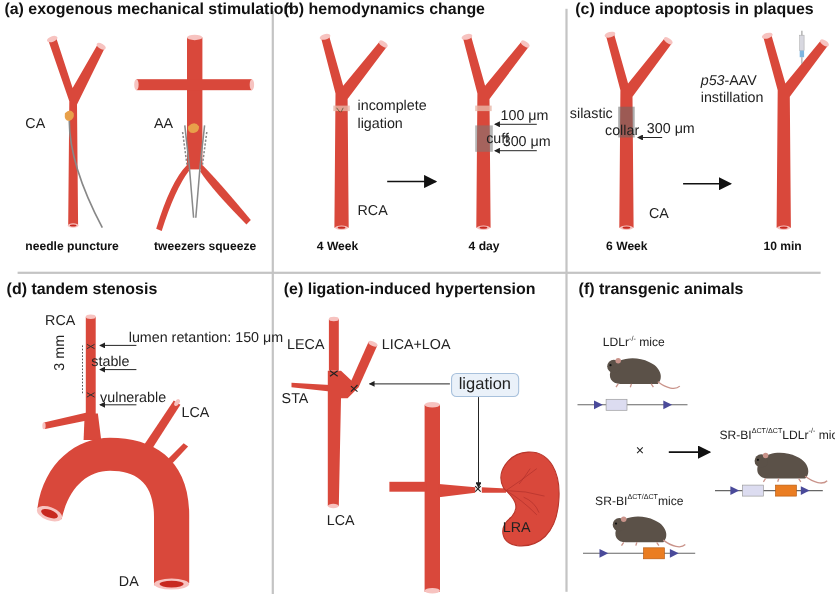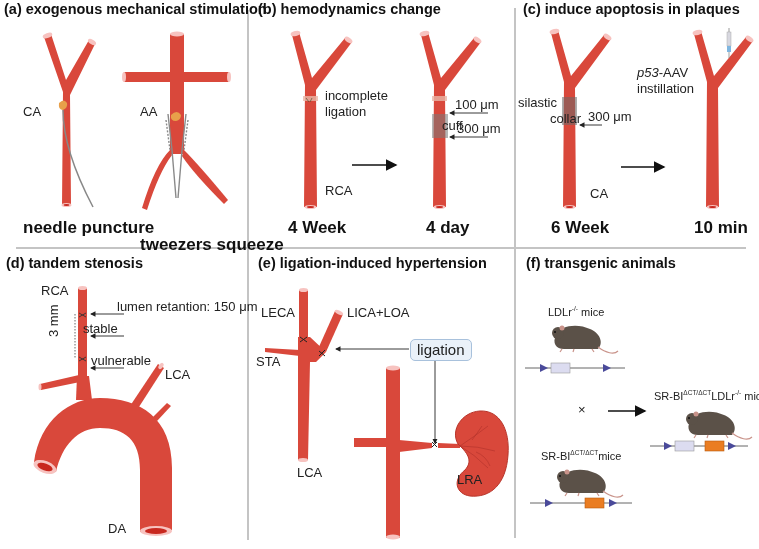--- a/index.html
+++ b/index.html
@@ -1,20 +1,20 @@
 <!DOCTYPE html>
 <html><head>
 <meta charset="utf-8">
 <style>
   html, body { margin:0; padding:0; background:#ffffff; }
   body { width:759px; height:549px; position:relative; overflow:hidden; font-family:"Liberation Sans", sans-serif; color:#1a1a1a; }
   .abs { position:absolute; white-space:nowrap; }
   .title { font-weight:bold; font-size:14.5px; color:#111; }
   .lbl { font-size:13px; color:#222; }
-  .cap { font-weight:bold; font-size:17px; color:#111; }
+  .cap { font-weight:bold; font-size:11px; color:#111; }
   .small { font-size:11px; color:#222; }
   .tiny-sup { font-size:6.5px; vertical-align:super; }
   .divider { position:absolute; background:#c4c4c4; }
   svg.art { position:absolute; left:0; top:0; width:759px; height:549px; }
   .ligation-box { position:absolute; border:1px solid #a8c1dc; background:#eaf1f9; border-radius:5px; padding:1px 6px 2px 6px; font-size:15px; color:#222; }
   .italic { font-style:italic; }
 </style>
 </head>
 <body>
 
@@ -225,21 +225,21 @@
     <rect x="675" y="441" width="19" height="10" fill="#dcdcf0" stroke="#999" stroke-width="0.6"></rect>
     <rect x="705" y="441" width="19" height="10" fill="#ea7d22" stroke="#b85a10" stroke-width="0.6"></rect>
     <path d="M728,442 l8,4 l-8,4 z" fill="#4a4a9a"></path>
   </g>
 </svg>
 
 <div class="abs title" style="left:4px; top:1px;">(a) exogenous mechanical stimulation</div>
 <div class="abs lbl" style="left:23px; top:104px;">CA</div>
 <div class="abs lbl" style="left:140px; top:104px;">AA</div>
 <div class="abs cap" style="left:23px; top:218px;">needle puncture</div>
-<div class="abs cap" style="left:140px; top:235px;text-align:center;">tweezers squeeze</div>
+<div class="abs cap" style="left:140px; top:218px;text-align:center;">tweezers squeeze</div>
 
 <div class="abs title" style="left:258px; top:1px;">(b) hemodynamics change</div>
 <div class="abs lbl" style="left:325px; top:88px;">incomplete</div>
 <div class="abs lbl" style="left:325px; top:104px;">ligation</div>
 <div class="abs lbl" style="left:325px; top:183px;">RCA</div>
 <div class="abs lbl" style="left:400px; top:118px;margin-left:42px;">cuff</div>
 <div class="abs lbl" style="left:455px; top:97px;">100 μm</div>
 <div class="abs lbl" style="left:457px; top:121px;">300 μm</div>
 <div class="abs cap" style="left:288px; top:218px;">4 Week</div>
 <div class="abs cap" style="left:426px; top:218px;">4 day</div>

